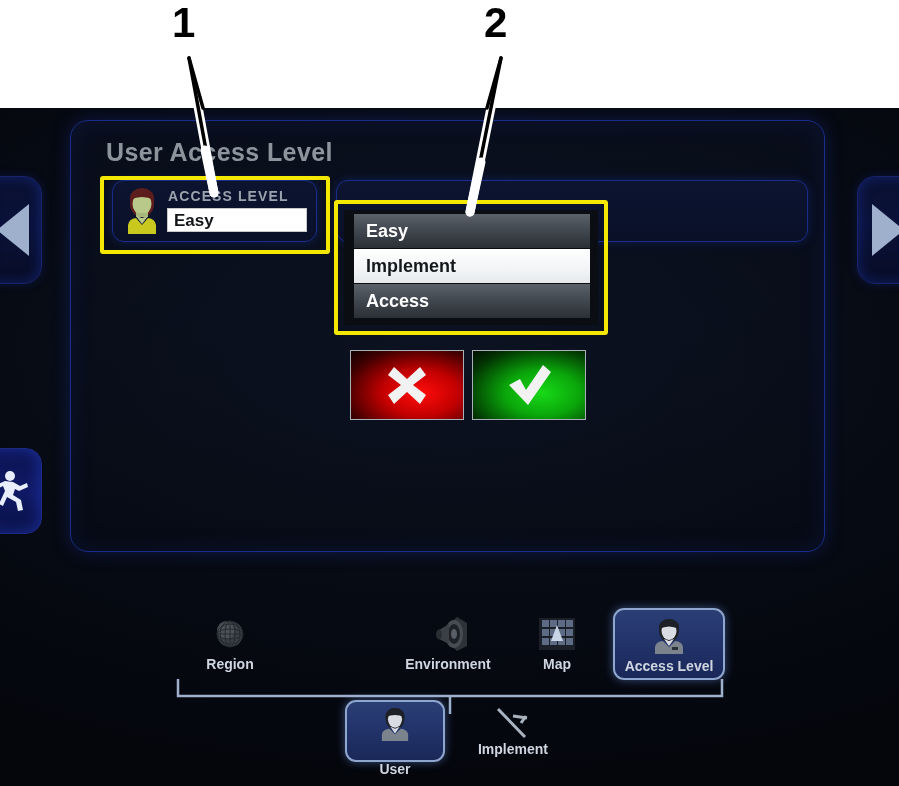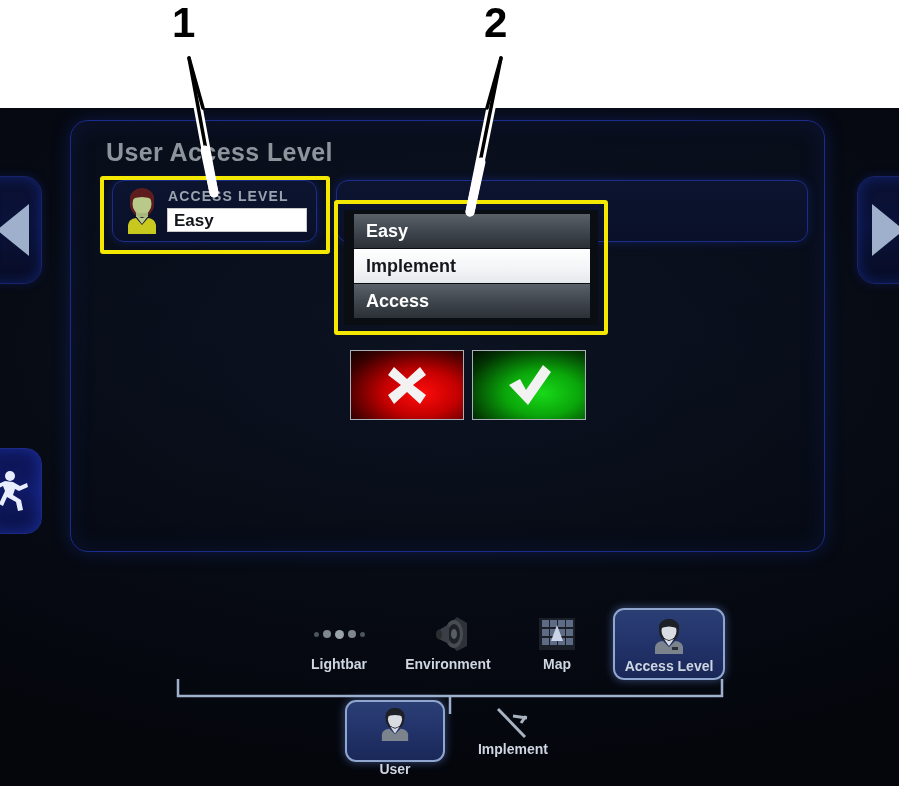--- a/index.html
+++ b/index.html
@@ -231,33 +231,38 @@
           <path d="M6 26 L17 20 L23 31 L40 6 L48 13 L25 46 Z" fill="#f2f2f2"></path>
         </svg>
       </div>
     </div>
 
     <div class="hl hl-1"></div>
     <div class="hl hl-2"></div>
 
     <div class="nav-row">
 
-
-      <div class="nav-item" style="left:112px">
+      <div class="nav-item" style="left:3px">
         <div class="nav-ico">
-          <div class="dots">
-            <div class="dot" style="width:5px;height:5px;background:#4c545d"></div>
-            <div class="dot" style="width:8px;height:8px"></div>
-            <div class="dot" style="width:9px;height:9px;background:#9aa2ab"></div>
-            <div class="dot" style="width:8px;height:8px"></div>
-            <div class="dot" style="width:5px;height:5px;background:#4c545d"></div>
-          </div>
-        </div>
-        <div class="nav-lbl">Lightbar</div>
-      </div>
+          <svg width="36" height="36" viewBox="0 0 36 36">
+            <circle cx="18" cy="18" r="13" fill="#3a3f45"></circle>
+            <circle cx="14" cy="14" r="9" fill="#555a61" opacity=".7"></circle>
+            <g stroke="#262a30" stroke-width="1" fill="none">
+              <ellipse cx="18" cy="18" rx="13" ry="5"></ellipse>
+                <ellipse cx="18" cy="18" rx="13" ry="10"></ellipse>
+              <ellipse cx="18" cy="18" rx="5" ry="13"></ellipse>
+                <ellipse cx="18" cy="18" rx="10" ry="13"></ellipse>
+              <line x1="5" y1="18" x2="31" y2="18"></line>
+                <line x1="18" y1="5" x2="18" y2="31"></line>
+            </g>
+          </svg>
+        </div>
+        <div class="nav-lbl">Region</div>
+      </div>
+
 
       <div class="nav-item" style="left:221px">
         <div class="nav-ico">
           <svg width="42" height="40" viewBox="0 0 42 40">
             <path d="M30 3 L40 9 L40 32 L30 37 L22 30 L22 10 Z" fill="#2e3238"></path>
             <ellipse cx="27" cy="20" rx="9" ry="14" fill="#474c53"></ellipse>
             <ellipse cx="27" cy="20" rx="6" ry="10" fill="#1e2126"></ellipse>
             <ellipse cx="27" cy="20" rx="3" ry="5" fill="#585e66"></ellipse>
             <path d="M22 10 L12 16 L12 25 L22 30 Z" fill="#3a3f45"></path>
             <ellipse cx="12" cy="20.5" rx="3" ry="5" fill="#2a2e33"></ellipse>

